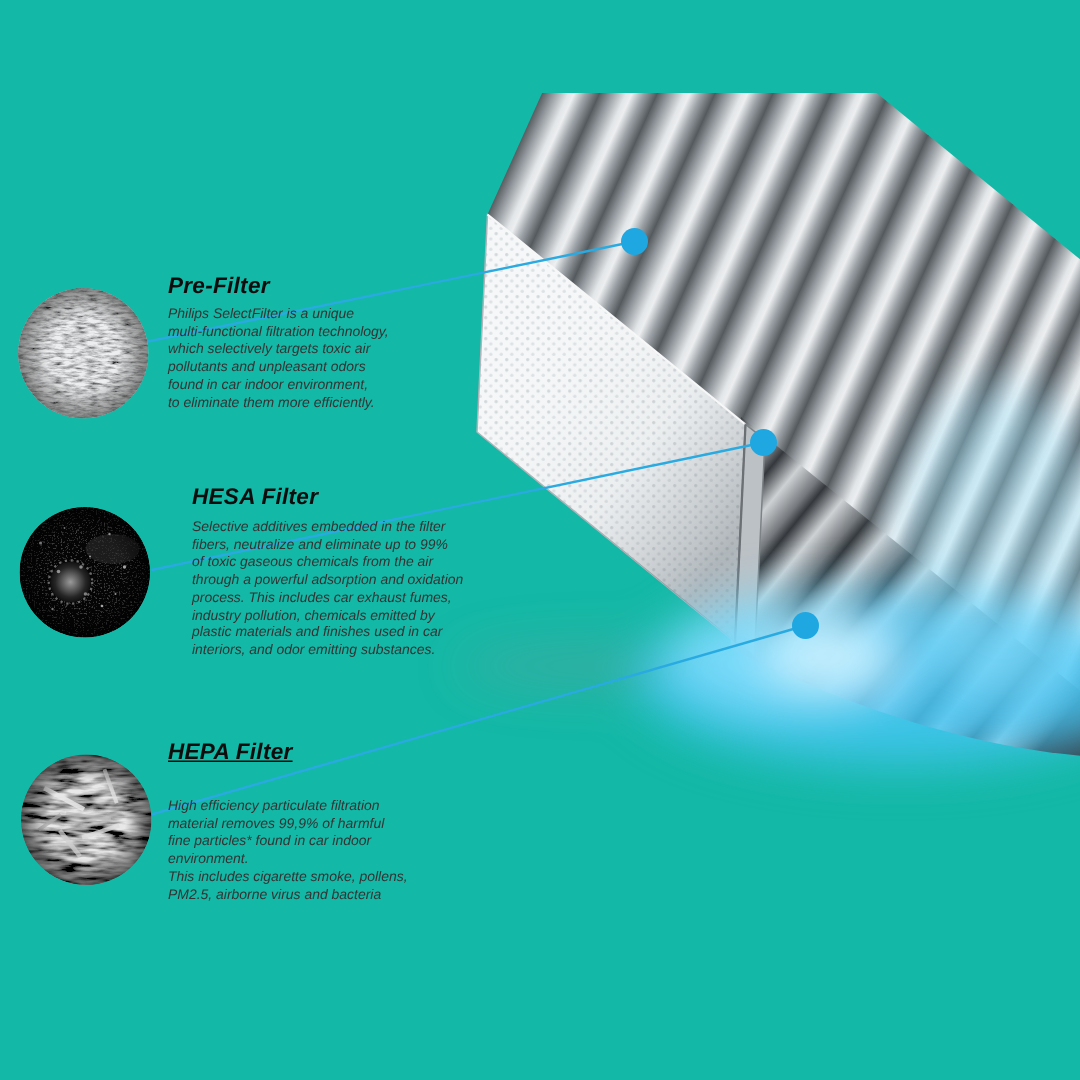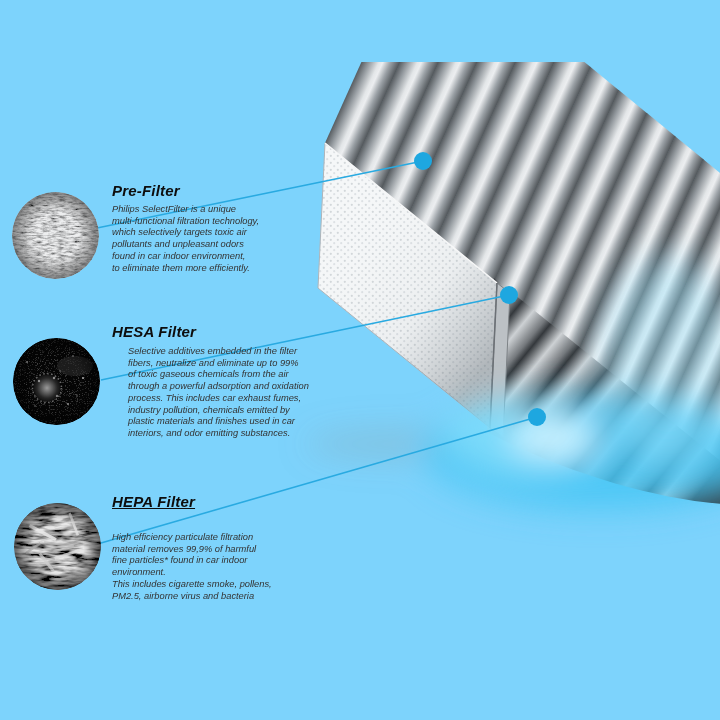--- a/index.html
+++ b/index.html
@@ -1,25 +1,25 @@
 <!DOCTYPE html>
 <html><head>
 <meta charset="utf-8">
 <style>
   * { margin:0; padding:0; box-sizing:border-box; }
   html,body { width:720px; height:720px; background:#fff; font-family:"Liberation Sans",sans-serif; }
-  .canvas { position:relative; width:720px; height:720px; background:#7dd3fc; overflow:hidden; }
+  .canvas { position:relative; width:720px; height:720px; background:#14b8a6; overflow:hidden; }
   .art { position:absolute; left:0; top:0; }
   .micrograph { position:absolute; border-radius:50%; }
   .m1 { left:12px;  top:192px; }
   .m2 { left:13px;  top:338px; }
   .m3 { left:14px;  top:503px; }
   .title { position:absolute; font-style:italic; font-weight:bold; font-size:15px; color:#0d0d0d; letter-spacing:.2px; }
   .t1 { left:112px; top:182px; }
-  .t2 { left:112px; top:323px; }
+  .t2 { left:128px; top:323px; }
   .t3 { left:112px; top:493px;text-decoration:underline; }
   .desc { position:absolute; font-style:italic; font-size:9.3px; line-height:1.26; color:#333; white-space:pre-line; width:218px; }
   .d1 { left:112px; top:204px; }
   .d2 { left:128px; top:346px; }
   .d3 { left:112px; top:532px; }
 </style>
 </head>
 <body>
 
 <div class="canvas">

